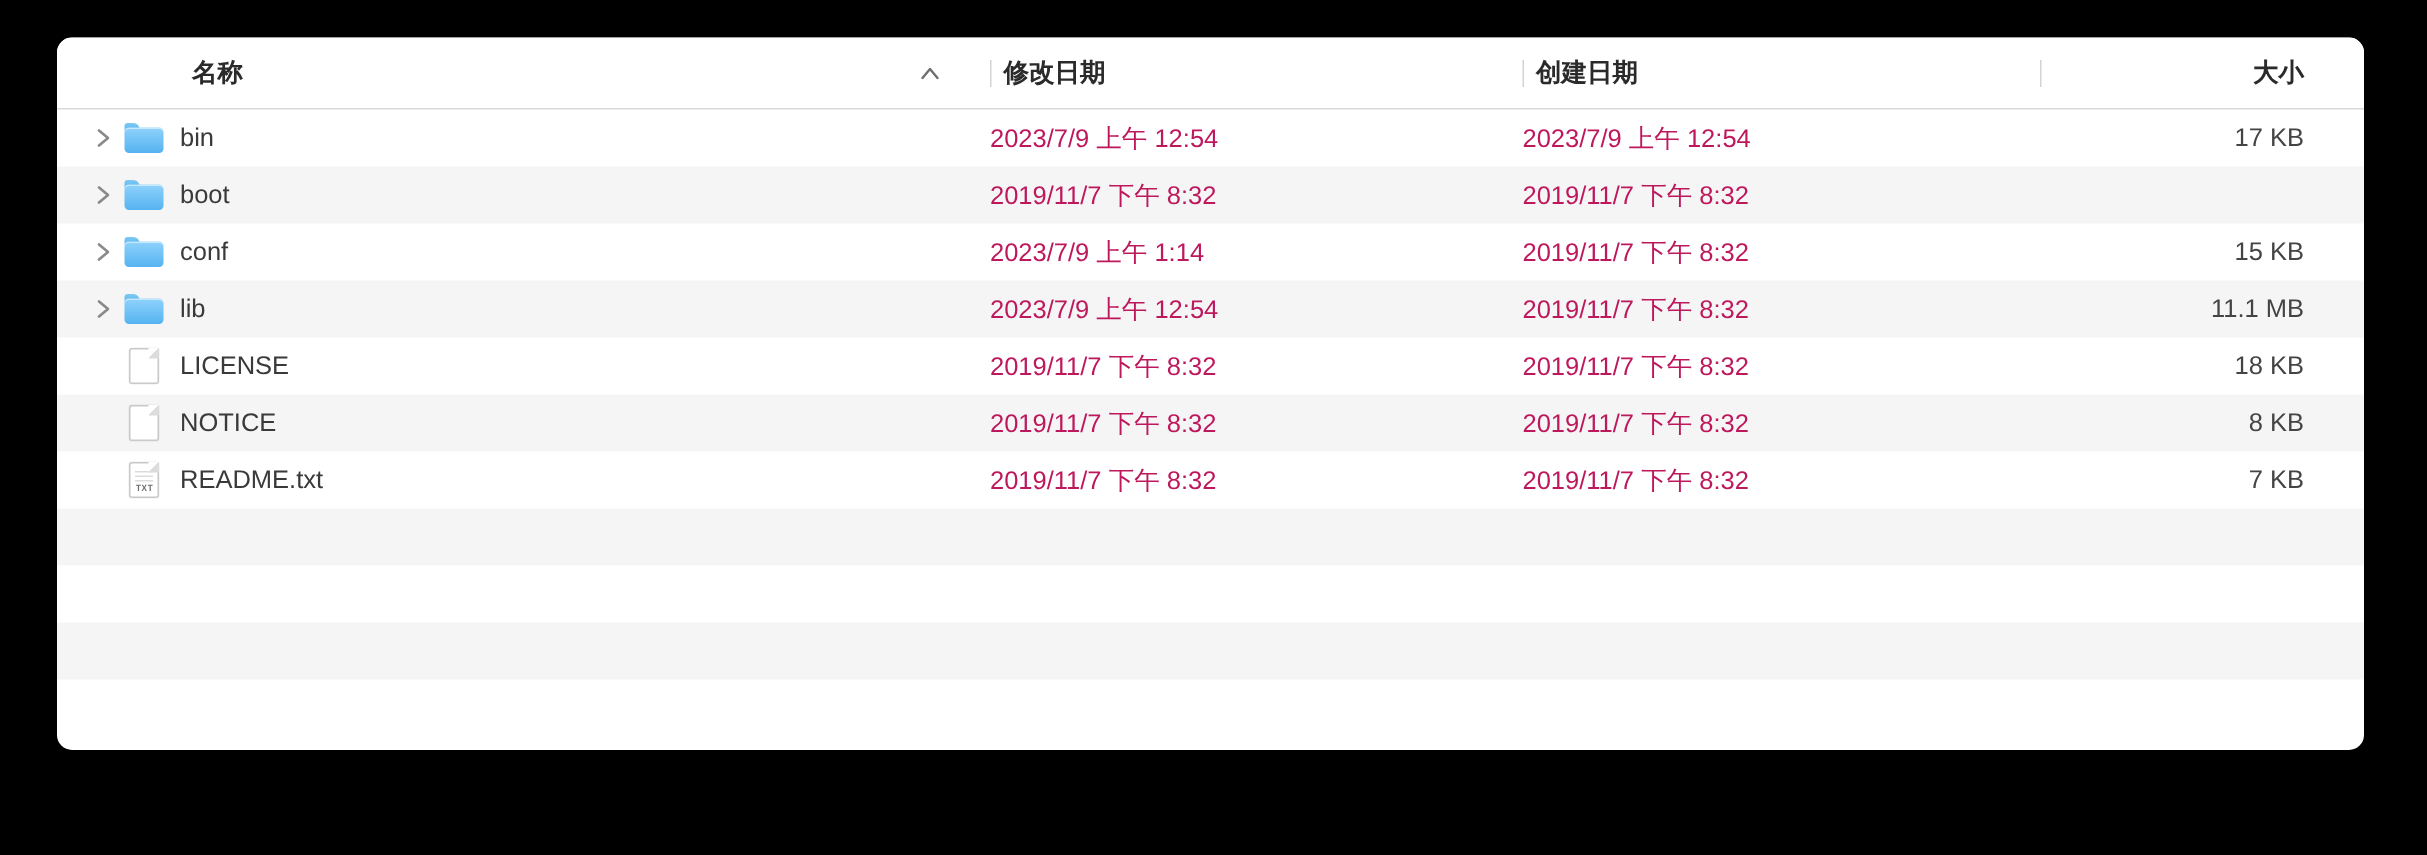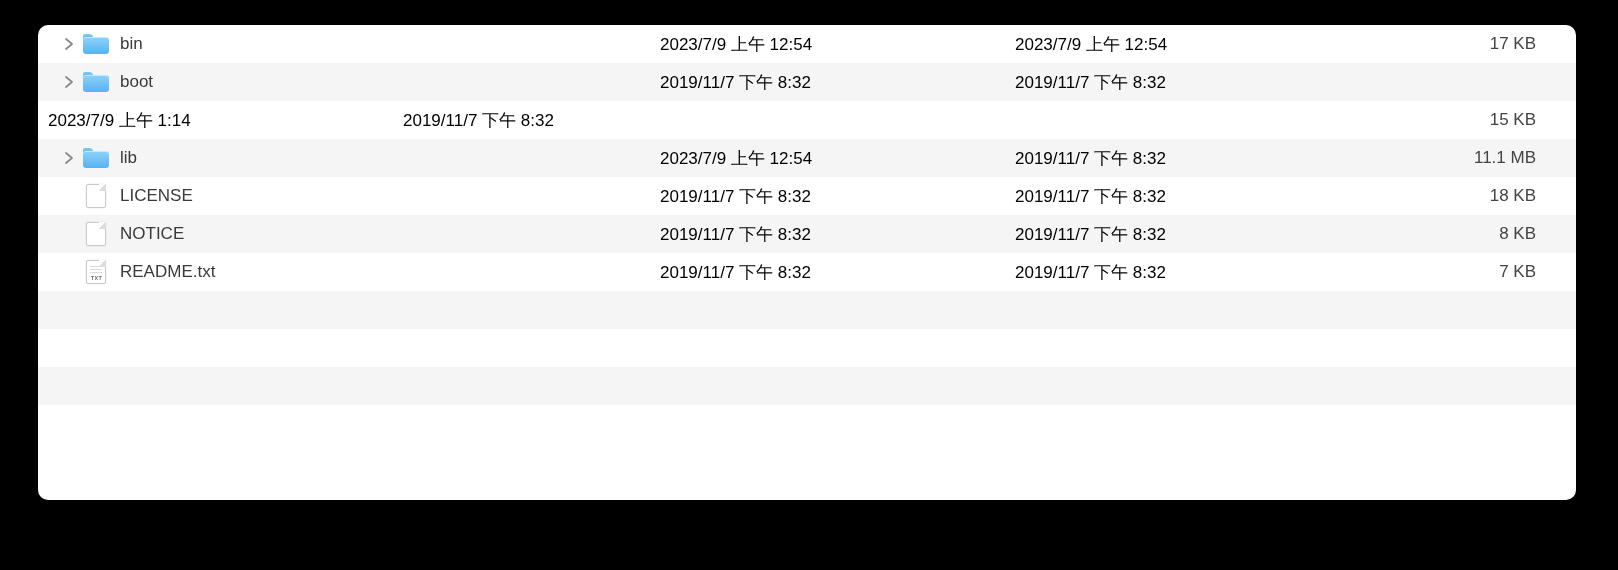--- a/index.html
+++ b/index.html
@@ -137,29 +137,51 @@
     transform: scaleX(0.9);
   }
   .file-icon .lines{
     position:absolute; left:3px; right:3px; top:5px; bottom:9px;
     background:
       linear-gradient(#dcdcdc,#dcdcdc) 0 0/100% 1px no-repeat,
       linear-gradient(#dcdcdc,#dcdcdc) 0 3px/100% 1px no-repeat,
       linear-gradient(#dcdcdc,#dcdcdc) 0 6px/100% 1px no-repeat;
   }
 
-  .row .col-mod, .row .col-create { color:#000000; }
+  .row .col-mod, .row .col-create { color:#be185d; }
   .row .col-size { color:#444; }
 
 </style>
 </head>
 <body>
 
 <div class="window">
 
+  <div class="header-row">
+    <div class="col-name">
+      <span>名称</span>
+      <span class="sort-caret">
+        <svg width="12" height="8" viewBox="0 0 12 8">
+            <path d="M1 7 L6 1 L11 7" fill="none" stroke="#6f6f6f" stroke-width="1.6" stroke-linecap="round" stroke-linejoin="round"></path>
+          </svg>
+      </span>
+    </div>
+    <div class="col-mod">
+      <span class="col-sep"></span>
+      <span>修改日期</span>
+    </div>
+    <div class="col-create">
+      <span class="col-sep"></span>
+      <span>创建日期</span>
+    </div>
+    <div class="col-size">
+      <span class="col-sep" style="margin-right:auto;"></span>
+      <span>大小</span>
+    </div>
+  </div>
 
   <div class="rows" id="rows">
       <div class="row">
         <div class="col-name">
           <div class="name-cell">
             <span class="disclosure">
               <svg width="9" height="12" viewBox="0 0 9 12">
                 <path d="M2 1 L8 6 L2 11" fill="none" stroke="#8a8a8a" stroke-width="1.8" stroke-linecap="round" stroke-linejoin="round"></path>
               </svg>
             </span>
@@ -200,20 +222,36 @@
           </div>
         </div>
         <div class="col-mod">
           <span>2019/11/7 下午 8:32</span>
         </div>
         <div class="col-create">
           <span>2019/11/7 下午 8:32</span>
         </div>
       </div>
       <div class="row">
+        <div class="col-name">
+          <div class="name-cell">
+            <span class="disclosure">
+              <svg width="9" height="12" viewBox="0 0 9 12">
+                <path d="M2 1 L8 6 L2 11" fill="none" stroke="#8a8a8a" stroke-width="1.8" stroke-linecap="round" stroke-linejoin="round"></path>
+              </svg>
+            </span>
+            <span class="icon-slot">
+              <span class="folder-icon">
+                <span class="tab"></span>
+                <span class="body"></span>
+              </span>
+            </span>
+            <span>conf</span>
+          </div>
+        </div>
         <div class="col-mod">
           <span>2023/7/9 上午 1:14</span>
         </div>
         <div class="col-create">
           <span>2019/11/7 下午 8:32</span>
         </div>
         <div class="col-size">
           <span>15 KB</span>
         </div>
       </div>

